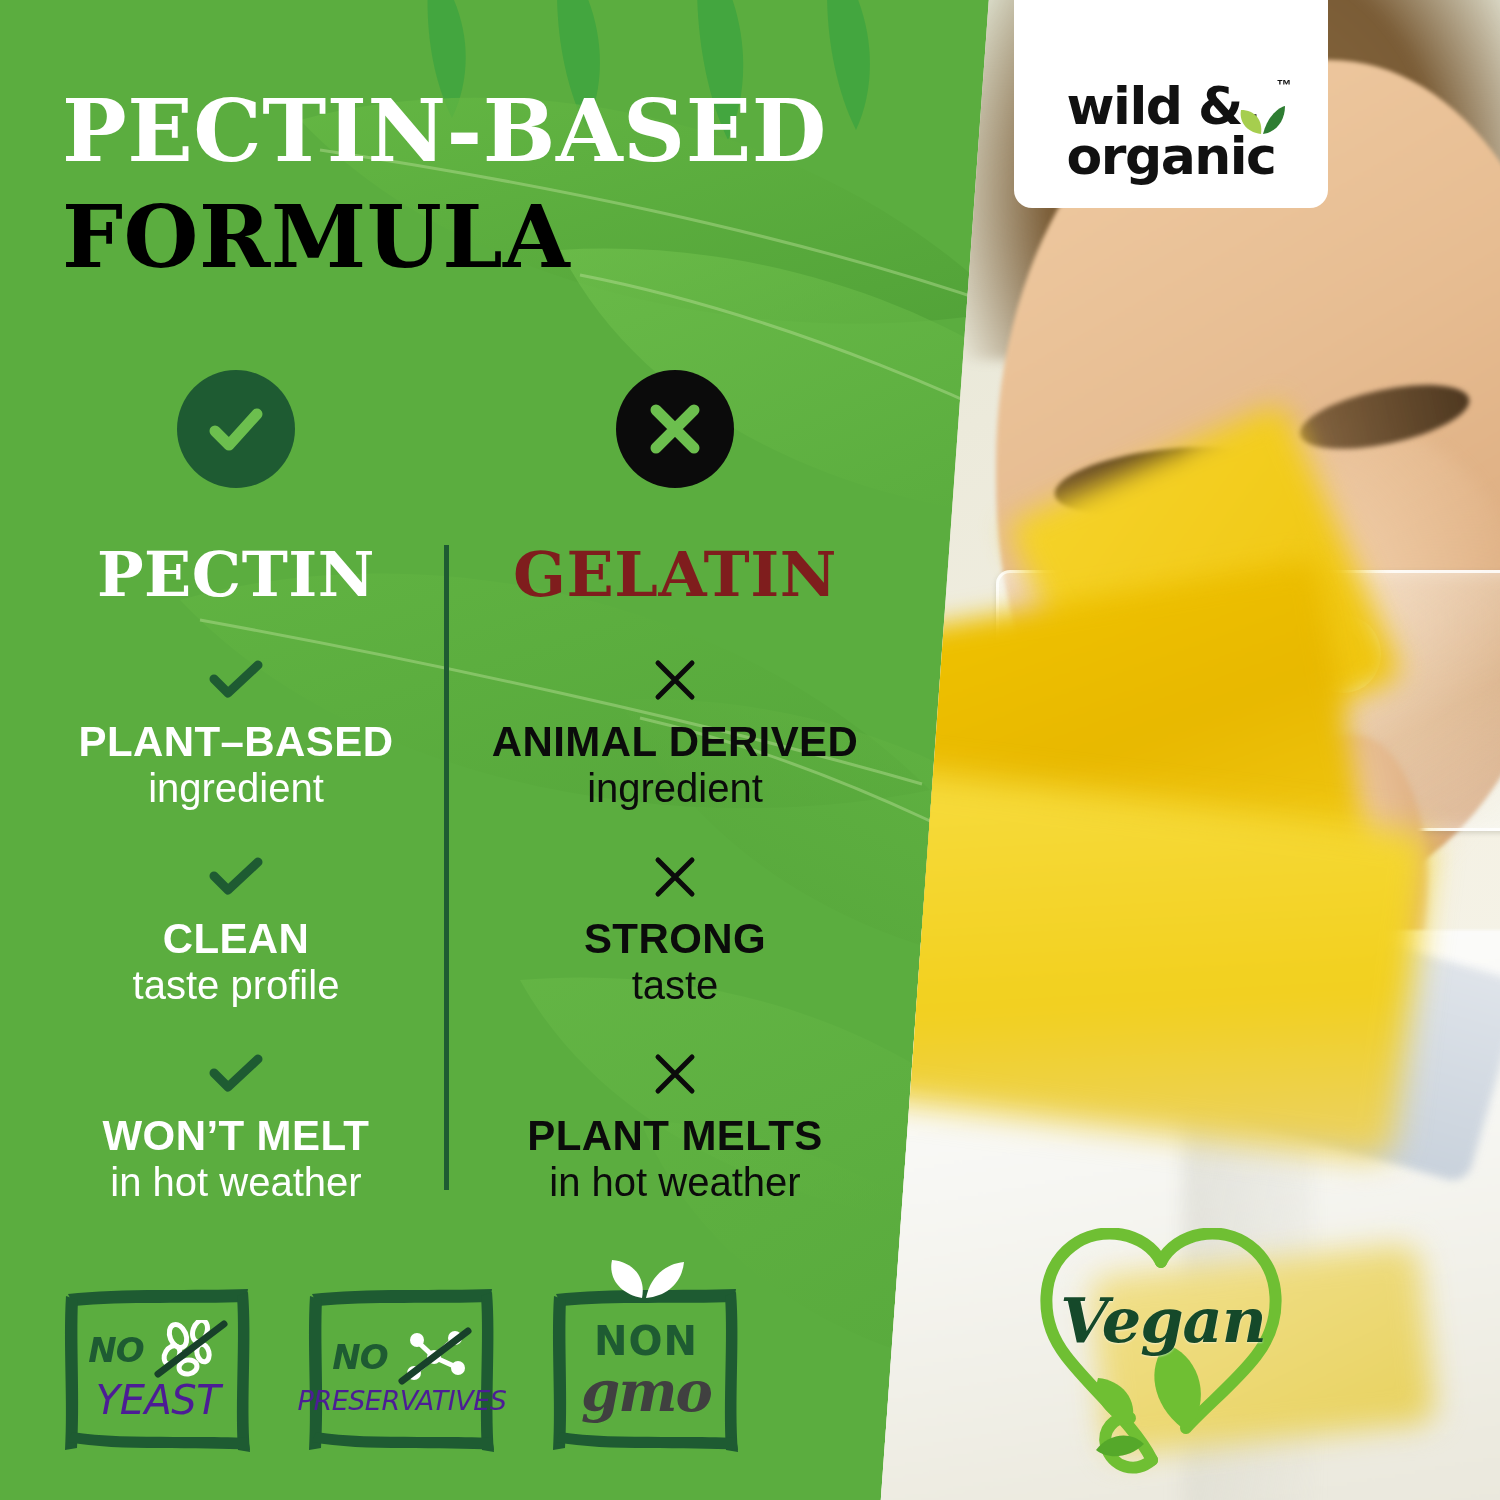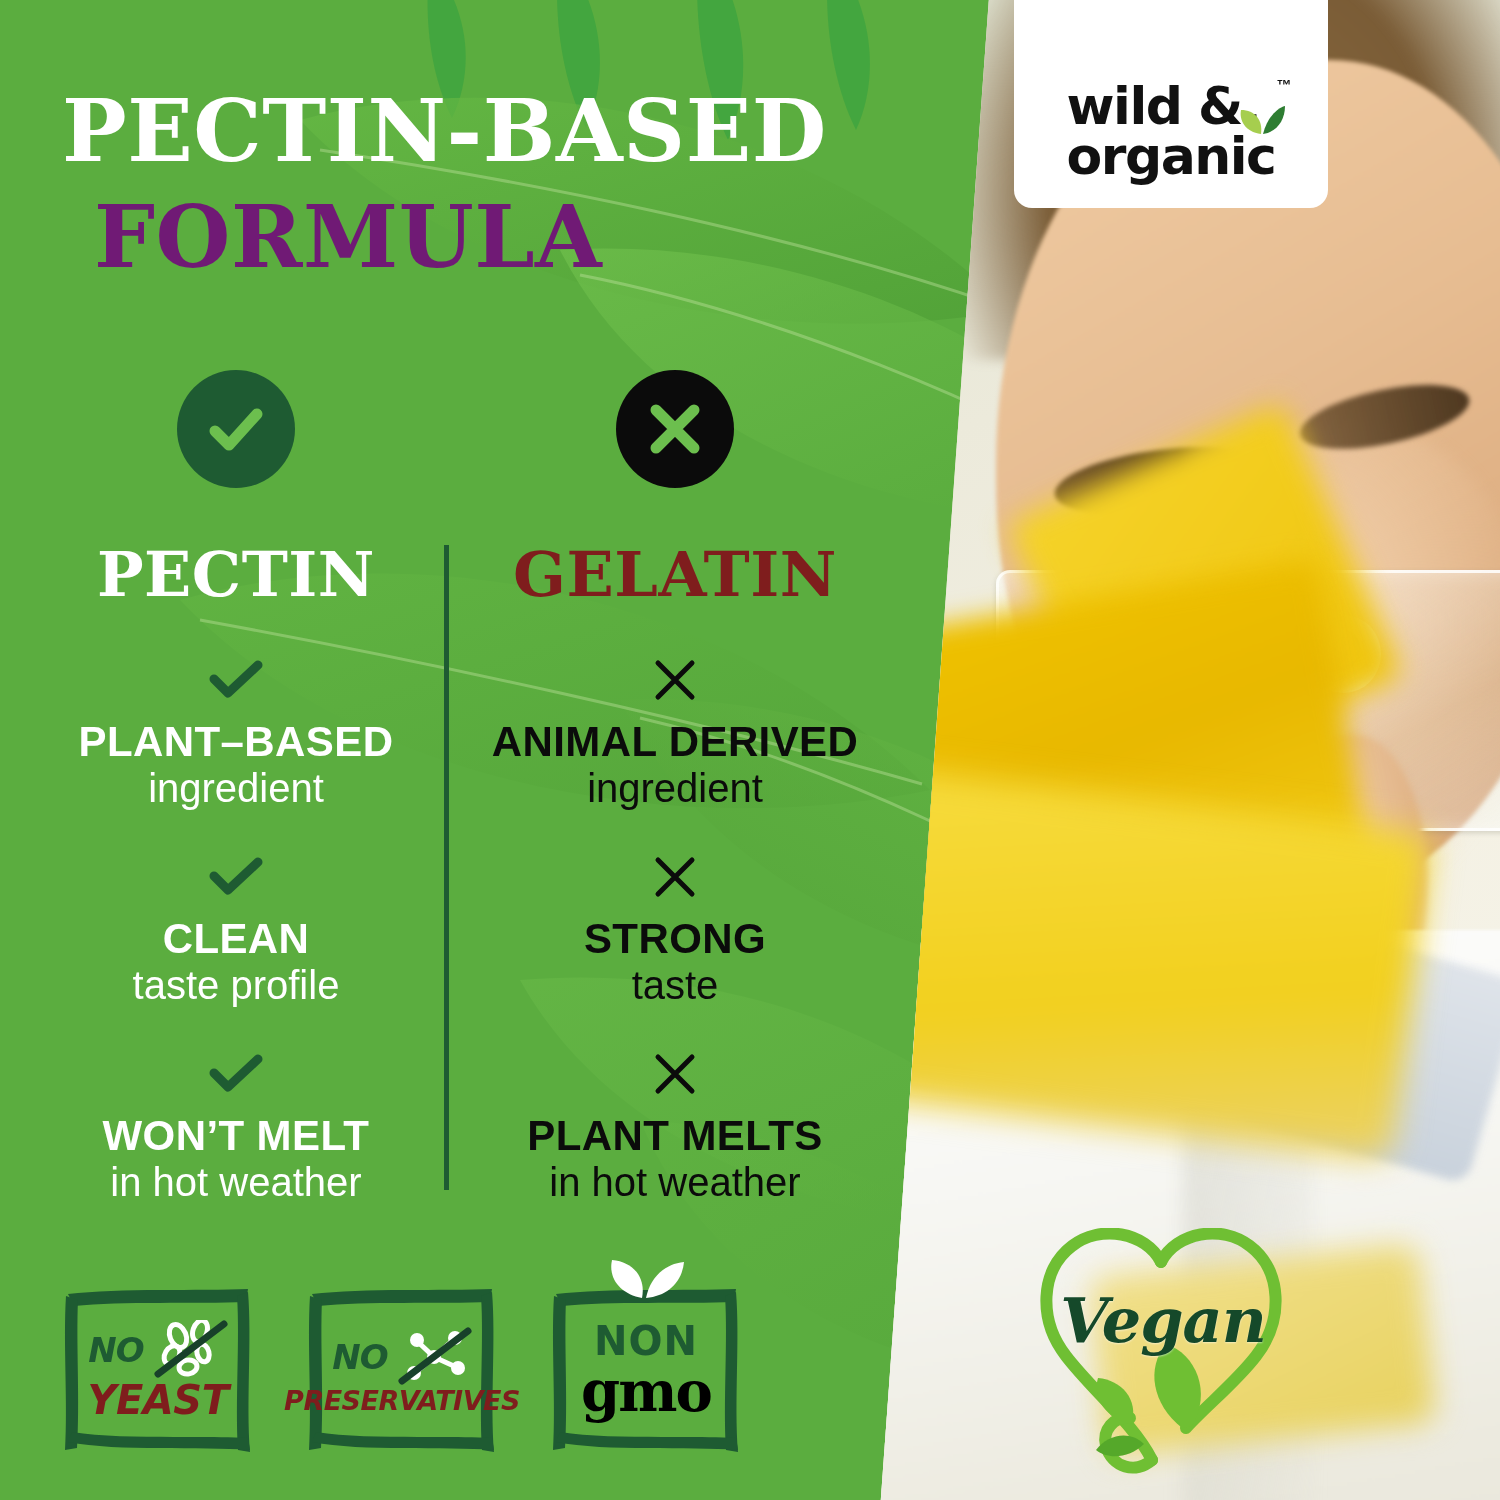--- a/index.html
+++ b/index.html
@@ -106,21 +106,21 @@
   .leafwrap{position:absolute;inset:0;pointer-events:none;}
 
   
   .headline{position:absolute;left:62px;top:88px;width:900px;}
   .hl1,.hl2{
     font-family:"DejaVu Serif", serif;
     font-weight:700;letter-spacing:0.5px;line-height:1.0;
     margin:0;white-space:nowrap;
   }
   .hl1{font-size:86px;color:#ffffff;}
-  .hl2{font-size:86px;color:#701a75;margin-top:20px;margin-left:32px;}
+  .hl2{font-size:86px;color:#000000;margin-top:20px;}
 
   
   .logo-card{
     position:absolute;left:1014px;top:-34px;width:314px;height:242px;
     background:#ffffff;border-radius:0 0 18px 18px;
     display:flex;align-items:flex-end;justify-content:center;padding-bottom:26px;box-sizing:border-box;
   }
   .logo-inner{position:relative;text-align:left;}
   .logo-l1,.logo-l2{
     font-family:"DejaVu Sans", sans-serif;font-weight:700;
@@ -173,32 +173,32 @@
   .badges{position:absolute;left:60px;top:1282px;display:flex;gap:48px;}
   .bx{position:relative;width:196px;height:176px;}
   .bx-frame{position:absolute;inset:0;}
   .bx-body{position:absolute;inset:0;display:flex;flex-direction:column;align-items:center;justify-content:center;}
   .bx-top{display:flex;align-items:center;gap:10px;}
   .bx-no{
     font-family:"DejaVu Sans", sans-serif;font-weight:700;font-style:italic;
     font-size:34px;color:#1E5B32;letter-spacing:-1px;
   }
   .bx-word{
-    font-family:"DejaVu Sans", sans-serif;font-weight:700;font-style:italic;
-    color:#7f1d1d;letter-spacing:-0.5px;line-height:1;
+    font-family:"DejaVu Sans", sans-serif;font-weight:400;font-style:italic;
+    color:#4c1d95;letter-spacing:-0.5px;line-height:1;
   }
   .bx-word.w1{font-size:40px;}
   .bx-word.w2{font-size:27px;}
   .bx-non{
     font-family:"DejaVu Sans", sans-serif;font-weight:700;
     font-size:40px;color:#1E5B32;letter-spacing:1px;line-height:1;
   }
   .bx-gmo{
-    font-family:"DejaVu Serif", serif;font-weight:700;
-    font-size:56px;color:#000000;line-height:1;letter-spacing:-2px;margin-top:2px;
+    font-family:"DejaVu Serif", serif;font-weight:700;font-style:italic;
+    font-size:56px;color:#404040;line-height:1;letter-spacing:-2px;margin-top:2px;
   }
 
   
   .vegan{position:absolute;left:996px;top:1228px;width:330px;height:262px;}
   .vegan-word{
     position:absolute;left:52px;top:56px;width:230px;text-align:center;
     font-family:"DejaVu Serif", serif;font-style:italic;font-weight:700;
     font-size:62px;color:#15492a;letter-spacing:-1px;
     text-shadow:0 1px 2px rgba(255,255,255,0.5);
   }

